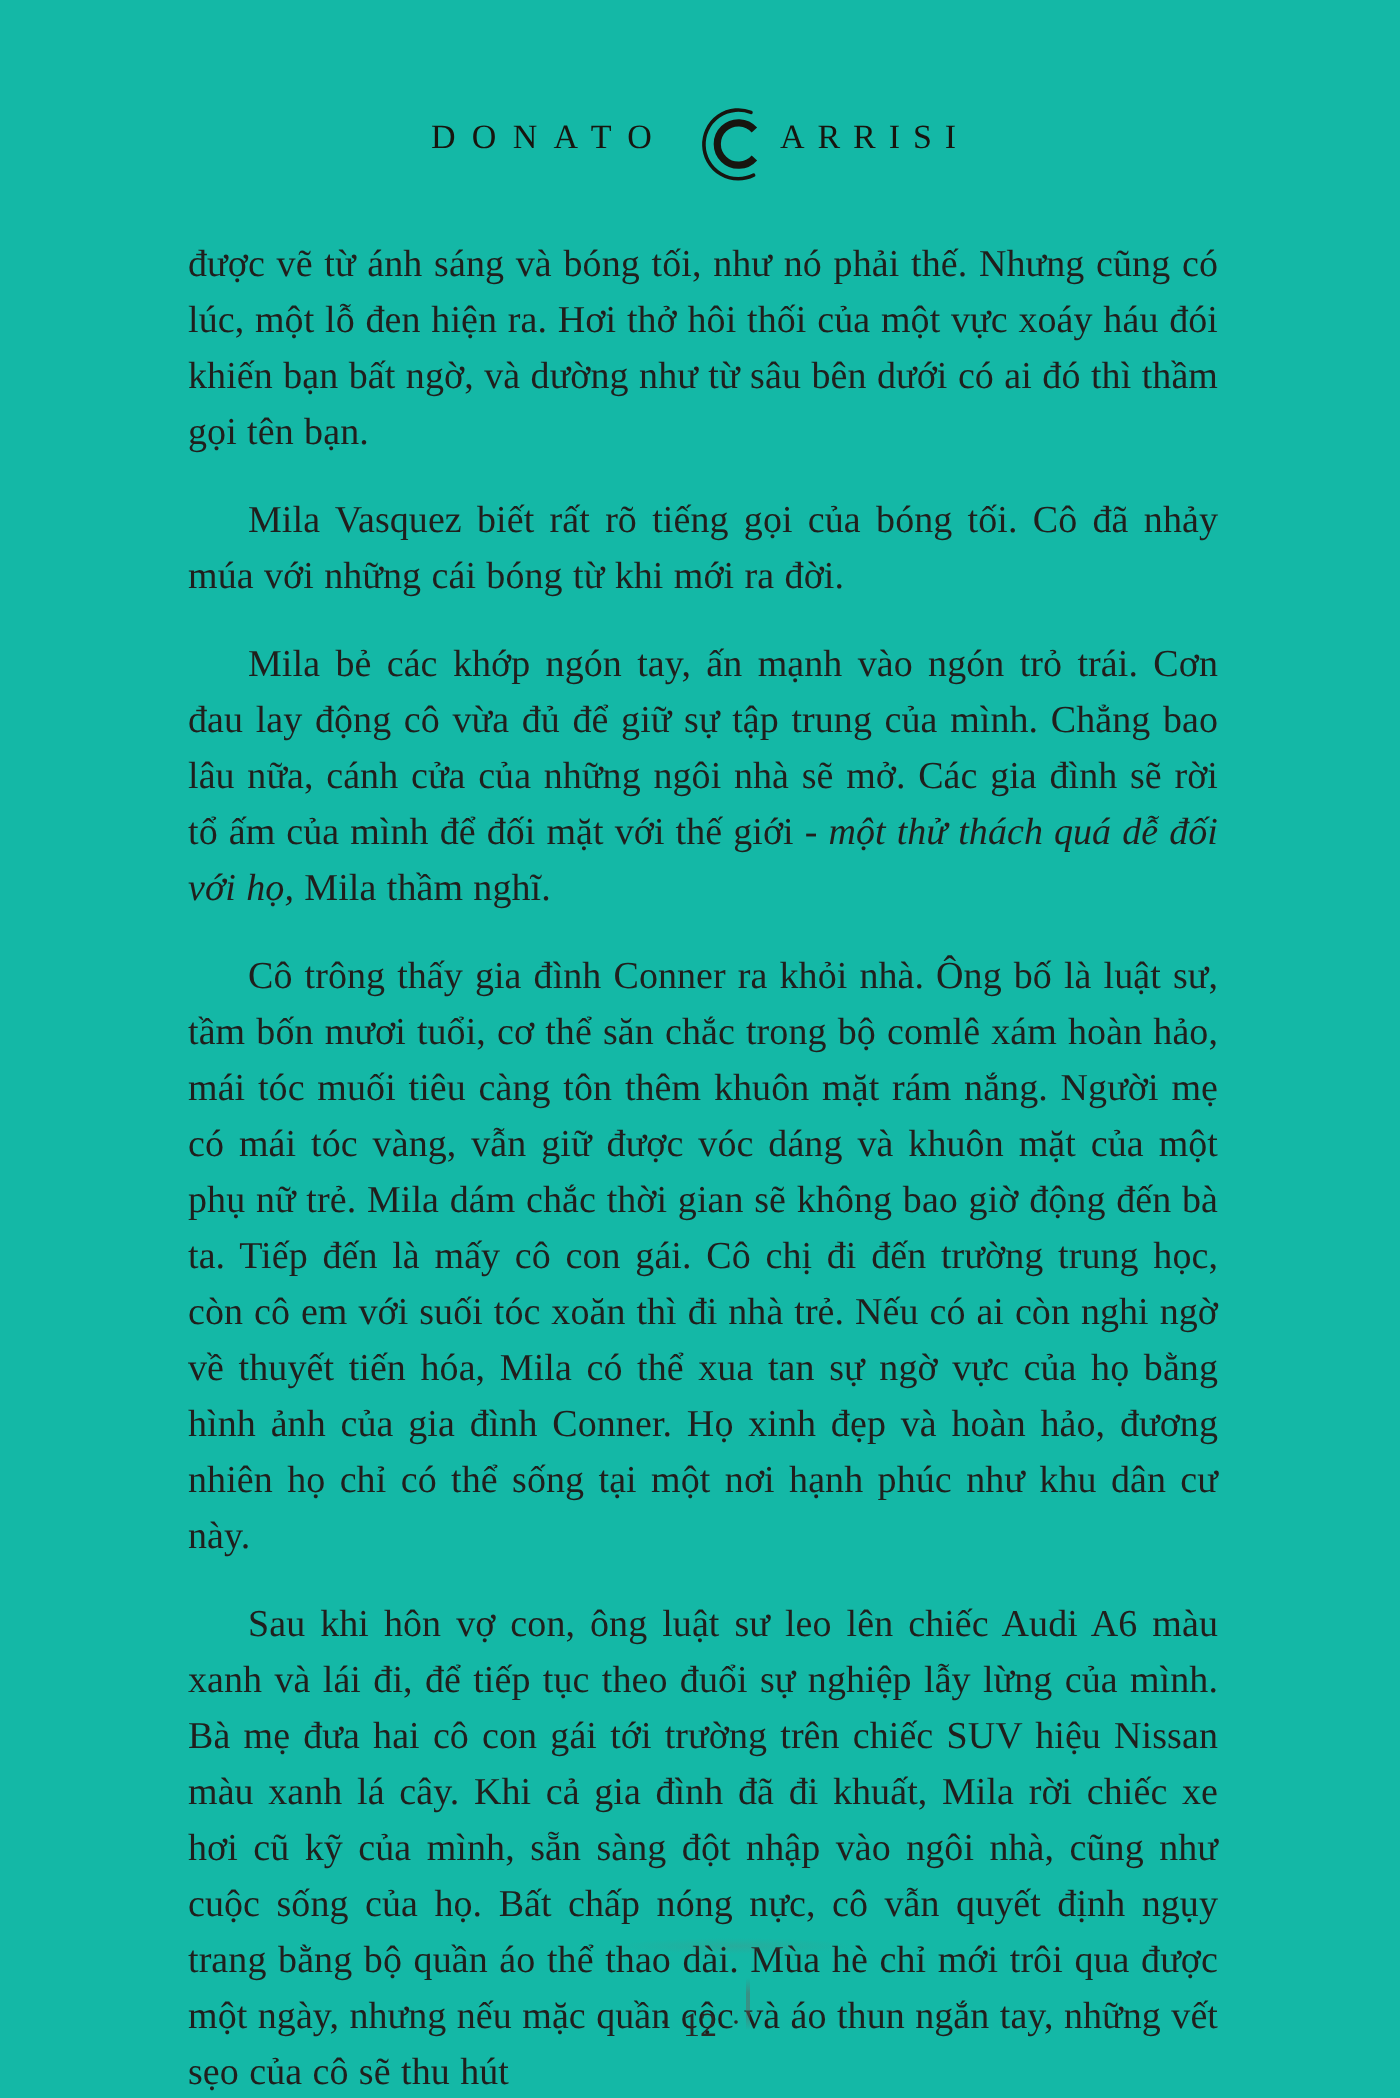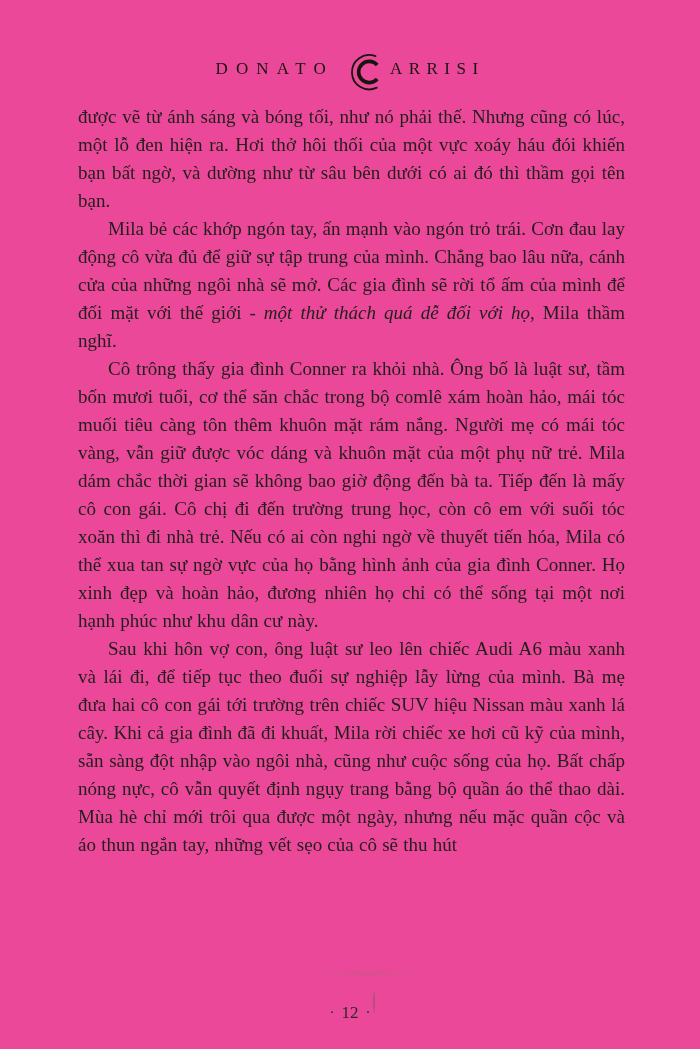--- a/index.html
+++ b/index.html
@@ -4,21 +4,21 @@
 <style>
   html, body {
     margin: 0;
     padding: 0;
     background: #ffffff;
   }
   .page {
     position: relative;
     width: 700px;
     height: 1049px;
-    background: #ec4899;
+    background: #14b8a6;
     overflow: hidden;
     font-family: "Liberation Serif", "DejaVu Serif", serif;
     color: #201f1d;
   }
 
   
   .running-head {
     position: absolute;
     top: 44px;
     left: 0;
@@ -49,21 +49,21 @@
   .monogram svg { display: block; width: 100%; height: 100%; }
 
   
   .body-text {
     position: absolute;
     top: 103px;
     left: 78px;
     width: 547px;
   }
   .para {
-    margin: 0;
+    margin: 16px;
     font-size: 19px;
     line-height: 28px;
     text-align: justify;
     text-indent: 30px;
     letter-spacing: 0.002em;
     word-spacing: 0.02em;
     color: #201f1d;
   }
   .para.no-indent { text-indent: 0; }
   .para .italic { font-style: italic; }
@@ -120,20 +120,21 @@
         <path d="M 31.5 8.2 A 17.2 17.2 0 1 0 32.8 39.6" fill="none" stroke="#17150f" stroke-width="1.8" stroke-linecap="round"></path>
 
         <path d="M 33.2 17.0 A 10.6 10.6 0 1 0 33.2 31.0" fill="none" stroke="#17150f" stroke-width="3.6" stroke-linecap="butt"></path>
       </svg>
     </span>
     <span class="author-part last">ARRISI</span>
   </header>
 
   <main class="body-text" id="body-text">
       <p class="para no-indent"><span>được vẽ từ ánh sáng và bóng tối, như nó phải thế. Nhưng cũng có lúc, một lỗ đen hiện ra. Hơi thở hôi thối của một vực xoáy háu đói khiến bạn bất ngờ, và dường như từ sâu bên dưới có ai đó thì thầm gọi tên bạn.</span></p>
+      <p class="para"><span>Mila Vasquez biết rất rõ tiếng gọi của bóng tối. Cô đã nhảy múa với những cái bóng từ khi mới ra đời.</span></p>
       <p class="para"><span>Mila bẻ các khớp ngón tay, ấn mạnh vào ngón trỏ trái. Cơn đau lay động cô vừa đủ để giữ sự tập trung của mình. Chẳng bao lâu nữa, cánh cửa của những ngôi nhà sẽ mở. Các gia đình sẽ rời tổ ấm của mình để đối mặt với thế giới - </span><span class="italic">một thử thách quá dễ đối với họ,</span><span> Mila thầm nghĩ.</span></p>
       <p class="para"><span>Cô trông thấy gia đình Conner ra khỏi nhà. Ông bố là luật sư, tầm bốn mươi tuổi, cơ thể săn chắc trong bộ comlê xám hoàn hảo, mái tóc muối tiêu càng tôn thêm khuôn mặt rám nắng. Người mẹ có mái tóc vàng, vẫn giữ được vóc dáng và khuôn mặt của một phụ nữ trẻ. Mila dám chắc thời gian sẽ không bao giờ động đến bà ta. Tiếp đến là mấy cô con gái. Cô chị đi đến trường trung học, còn cô em với suối tóc xoăn thì đi nhà trẻ. Nếu có ai còn nghi ngờ về thuyết tiến hóa, Mila có thể xua tan sự ngờ vực của họ bằng hình ảnh của gia đình Conner. Họ xinh đẹp và hoàn hảo, đương nhiên họ chỉ có thể sống tại một nơi hạnh phúc như khu dân cư này.</span></p>
       <p class="para"><span>Sau khi hôn vợ con, ông luật sư leo lên chiếc Audi A6 màu xanh và lái đi, để tiếp tục theo đuổi sự nghiệp lẫy lừng của mình. Bà mẹ đưa hai cô con gái tới trường trên chiếc SUV hiệu Nissan màu xanh lá cây. Khi cả gia đình đã đi khuất, Mila rời chiếc xe hơi cũ kỹ của mình, sẵn sàng đột nhập vào ngôi nhà, cũng như cuộc sống của họ. Bất chấp nóng nực, cô vẫn quyết định ngụy trang bằng bộ quần áo thể thao dài. Mùa hè chỉ mới trôi qua được một ngày, nhưng nếu mặc quần cộc và áo thun ngắn tay, những vết sẹo của cô sẽ thu hút</span></p>
     </main>
 
   <div class="smudge-footer"></div>
   <div class="tick-artifact"></div>
 
   <footer class="page-footer">
     <span class="dot">·</span>

